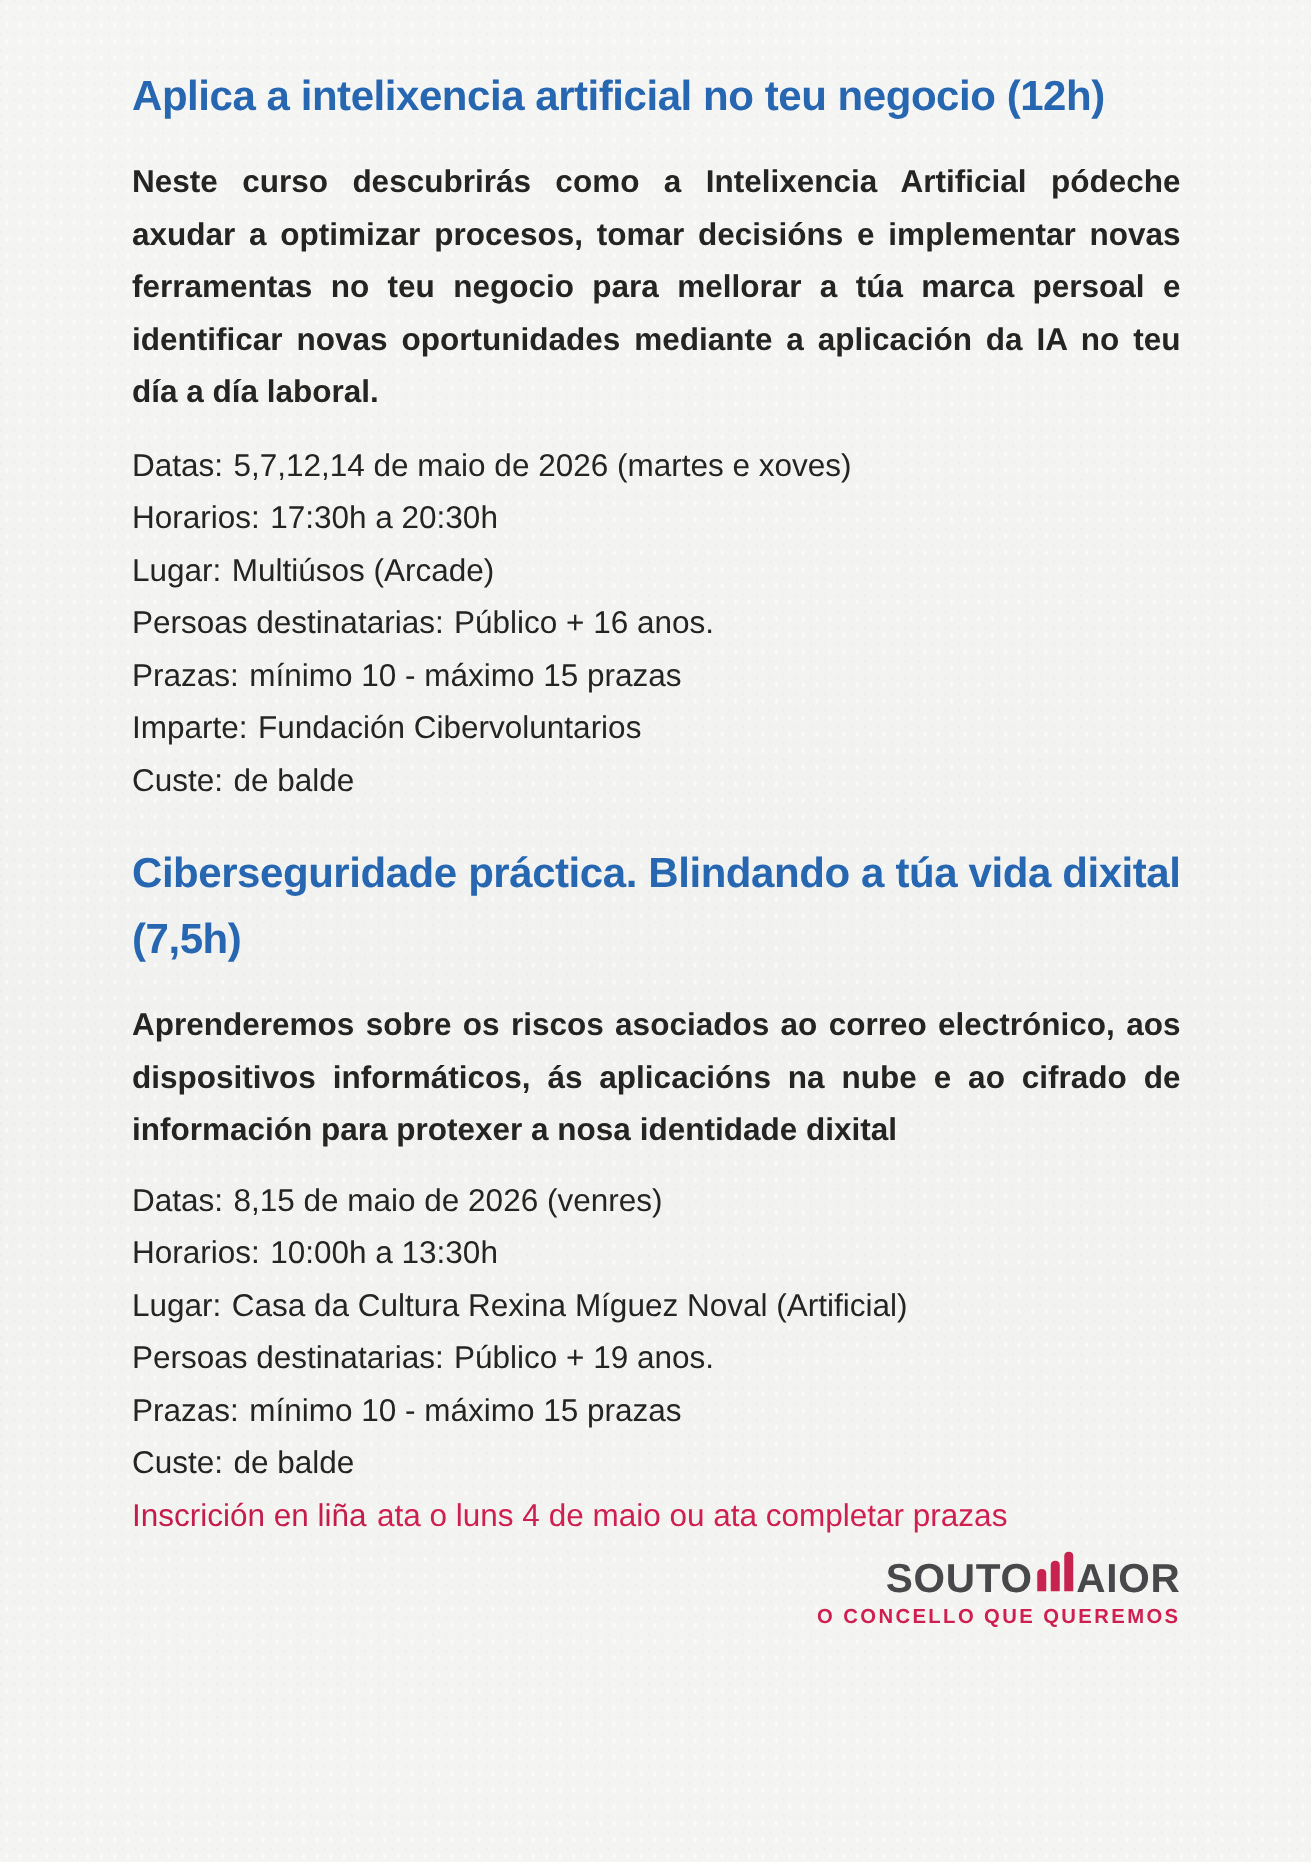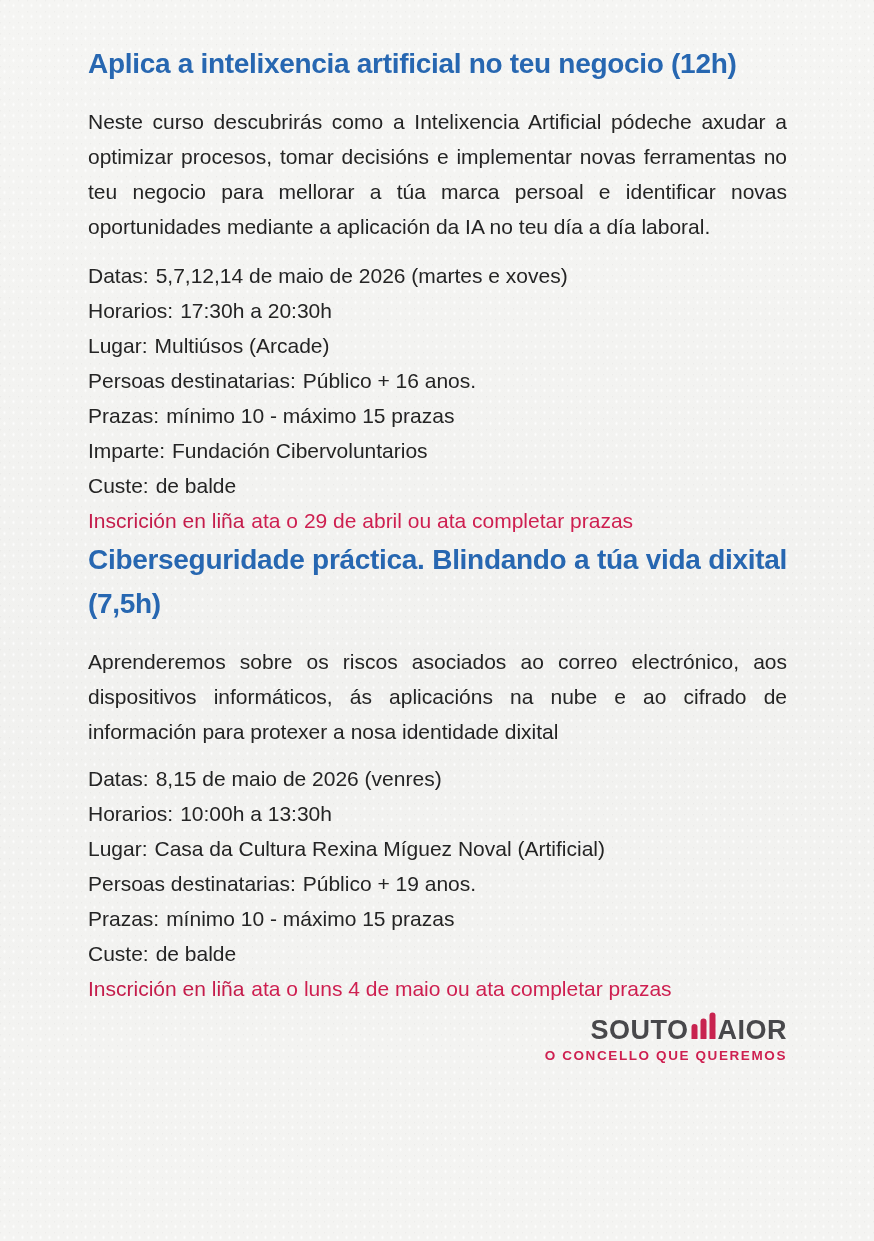--- a/index.html
+++ b/index.html
@@ -24,27 +24,28 @@
   }
   .course-title {
     margin: 0;
     font-size: 28px;
     font-weight: bold;
     line-height: 44px;
     letter-spacing: -0.3px;
     color: #2767b1;
     text-align: justify;
   }
-  .course-title.second { }
+  .course-title.second { margin-top: 22px; }
   .course-desc {
     margin: 18px 0 0 0;
     font-size: 21px;
     line-height: 35px;
     color: #242424;
     text-align: justify;
+    font-weight: bold;
   }
   .details { margin-top: 14px; }
   .details.second { margin-top: 12px; }
   .detail {
     margin: 0;
     font-size: 21px;
     line-height: 35px;
     color: #242424;
   }
   .detail .dl {
@@ -84,21 +85,20 @@
     <h1 class="course-title">Aplica a intelixencia artificial no teu negocio (12h)</h1>
     <p class="course-desc">Neste curso descubrirás como a Intelixencia Artificial pódeche axudar a optimizar procesos, tomar decisións e implementar novas ferramentas no teu negocio para mellorar a túa marca persoal e identificar novas oportunidades mediante a aplicación da IA no teu día a día laboral.</p>
     <div class="details">
       <p class="detail"><b class="dl">Datas:</b><span class="dv">5,7,12,14 de maio de 2026 (martes e xoves)</span></p>
       <p class="detail"><b class="dl">Horarios:</b><span class="dv">17:30h a 20:30h</span></p>
       <p class="detail"><b class="dl">Lugar:</b><span class="dv">Multiúsos (Arcade)</span></p>
       <p class="detail"><b class="dl">Persoas destinatarias:</b><span class="dv">Público + 16 anos.</span></p>
       <p class="detail"><b class="dl">Prazas:</b><span class="dv">mínimo 10 - máximo 15 prazas</span></p>
       <p class="detail"><b class="dl">Imparte:</b><span class="dv">Fundación Cibervoluntarios</span></p>
       <p class="detail"><b class="dl">Custe:</b><span class="dv">de balde</span></p>
-      <p class="detail enroll"><b class="dl">Inscrición en liña</b><span class="dv">ata o 29 de abril ou ata completar prazas</span></p>
     </div>
   </section>
 
   <section>
     <h1 class="course-title second">Ciberseguridade práctica. Blindando a túa vida dixital (7,5h)</h1>
     <p class="course-desc">Aprenderemos sobre os riscos asociados ao correo electrónico, aos dispositivos informáticos, ás aplicacións na nube e ao cifrado de información para protexer a nosa identidade dixital</p>
     <div class="details second">
       <p class="detail"><b class="dl">Datas:</b><span class="dv">8,15 de maio de 2026 (venres)</span></p>
       <p class="detail"><b class="dl">Horarios:</b><span class="dv">10:00h a 13:30h</span></p>
       <p class="detail"><b class="dl">Lugar:</b><span class="dv">Casa da Cultura Rexina Míguez Noval (Artificial)</span></p>

